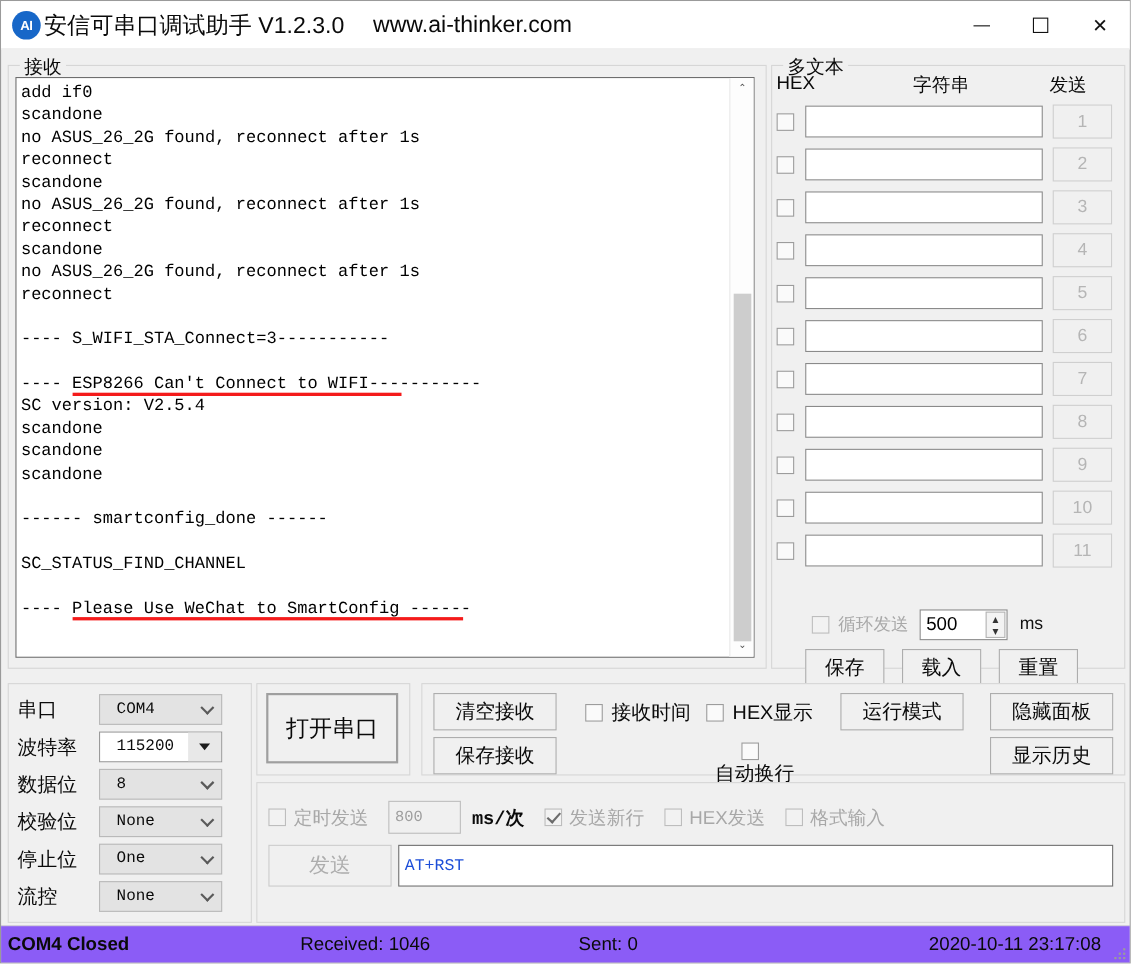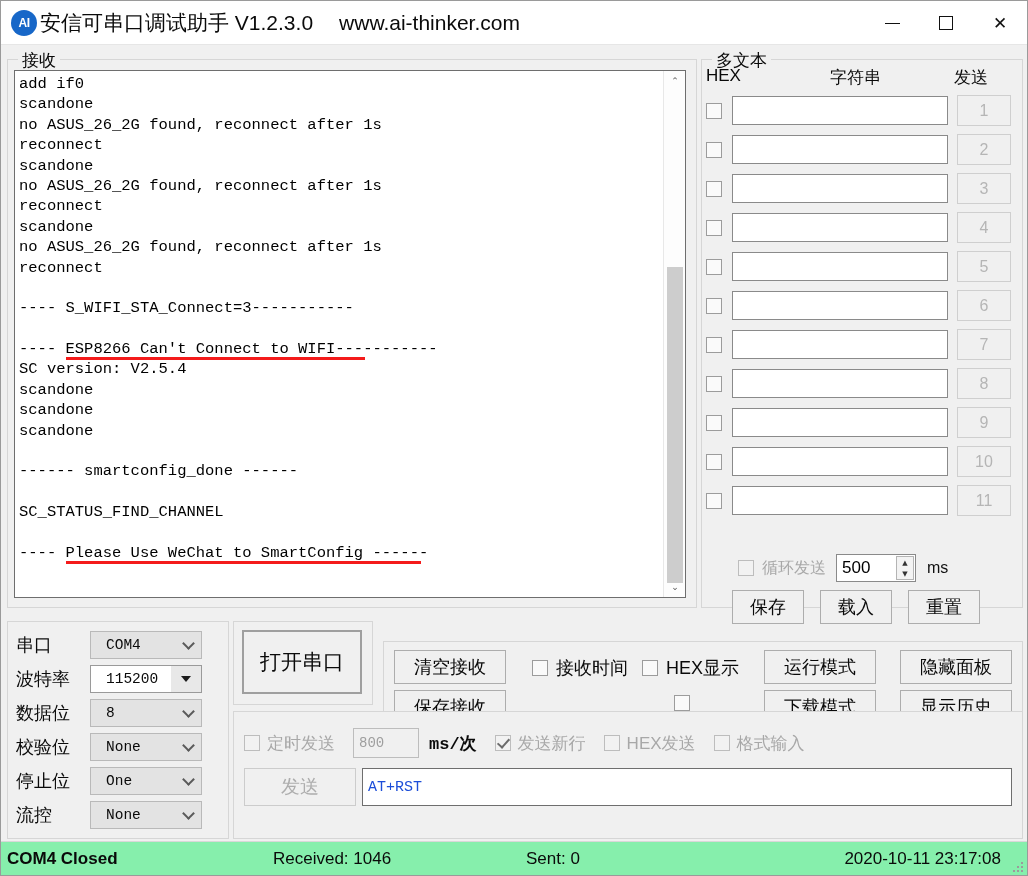--- a/index.html
+++ b/index.html
@@ -256,21 +256,21 @@
   #open-btn {
     position: absolute; left: 8px; top: 8px;
     width: 120px; height: 64px;
     border: 2px solid #9f9f9f;
     background: #f0f0f0;
     font-size: 21px; color: #0a0a0a;
     display: flex; align-items: center; justify-content: center;
   }
 
   
-  #ctrl-group { left: 382px; top: 640px; width: 640px; height: 84px; padding-left: 24px; }
+  #ctrl-group { left: 382px; top: 620px; width: 640px; height: 84px; padding-left: 24px; }
   .ctrl-btn {
     position: absolute;
     border: 1px solid #adadad;
     background: #f0f0f0;
     font-size: 18px; color: #0a0a0a;
     display: flex; align-items: center; justify-content: center;
   }
   .ctrl-cb {
     position: absolute;
     display: flex; align-items: center;
@@ -316,21 +316,21 @@
     display: flex; align-items: center;
     padding-left: 5px;
     font-family: "Liberation Mono", monospace;
     font-size: 15px; color: #1d4ed8;
   }
 
   
   #statusbar {
     position: absolute; left: 0; bottom: 0;
     width: 1026px; height: 34px;
-    background: #86efac;
+    background: #8b5cf6;
     border-top: 1px solid #d8d8d8;
   }
   #statusbar span {
     position: absolute; top: 7px;
     font-size: 17px; color: #0a0a0a;
     white-space: nowrap;
     font-family: "Liberation Sans", sans-serif;
   }
   .st-port { left: 6px; font-weight: bold; }
   .st-recv { left: 272px; text-align: center; }
@@ -507,21 +507,20 @@
     <div class="ctrl-cb" style="left:258px; top:14px;">
       <div class="cb"></div>
       <span>HEX显示</span>
     </div>
     <div class="ctrl-cb" style="left:258px; top:53px;flex-direction:column;">
       <div class="cb"></div>
       <span>自动换行</span>
     </div>
 
     <div class="ctrl-btn" style="left:380px; top:8px; width:112px; height:34px;">运行模式</div>
-    <div class="ctrl-btn" style="left:380px; top:48px; width:112px; height:34px;">下载模式</div>
 
     <div class="ctrl-btn" style="left:516px; top:8px; width:112px; height:34px;">隐藏面板</div>
     <div class="ctrl-btn" style="left:516px; top:48px; width:112px; height:34px;">显示历史</div>
   </div>
 
   <div class="group" id="send-group">
     <div class="send-opts">
       <div class="send-opt">
         <div class="cb dis"></div>
         <span class="dis-text">定时发送</span>

